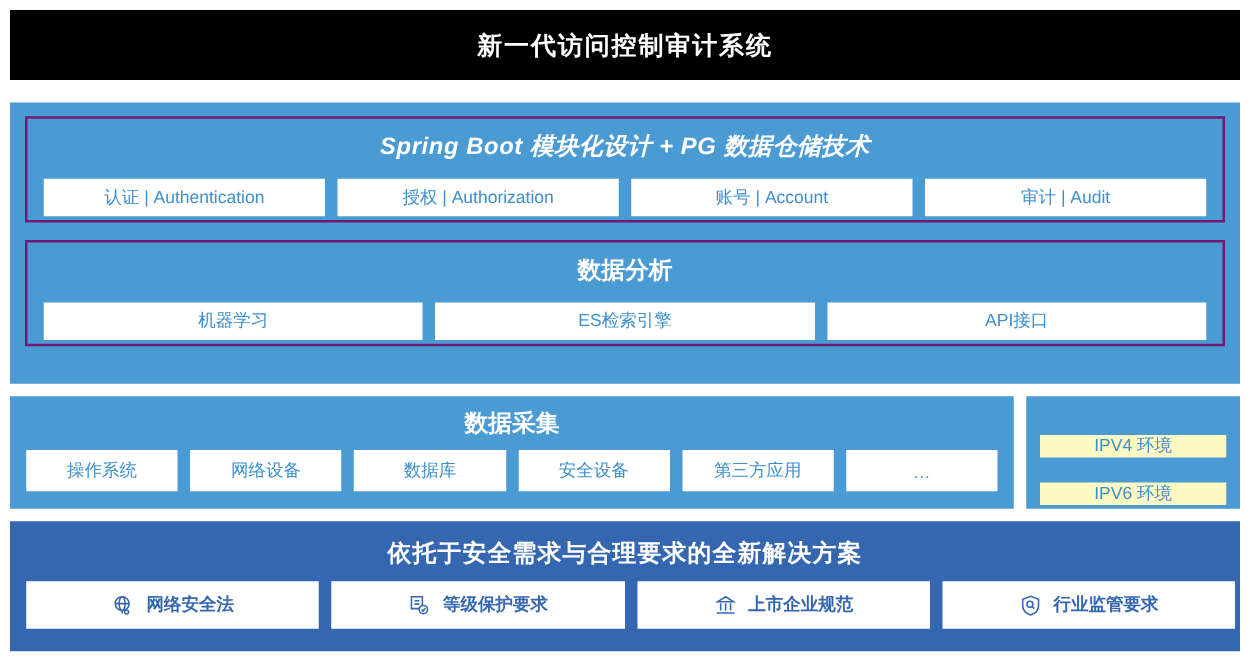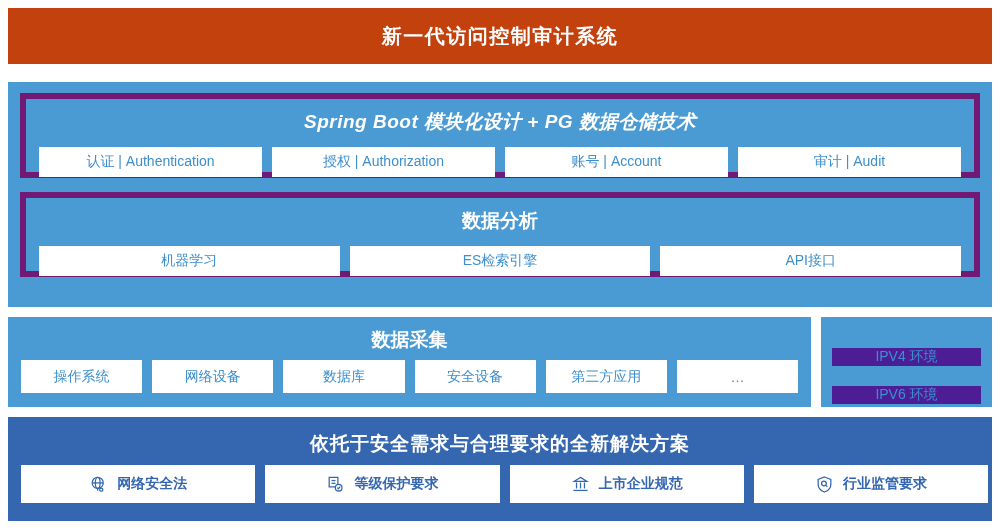--- a/index.html
+++ b/index.html
@@ -20,21 +20,21 @@
     background: #ffffff;
   }
 
   
   .title-bar {
     position: absolute;
     left: 8px;
     top: 8px;
     width: 984px;
     height: 56px;
-    background: #c2410c;
+    background: #000000;
     display: flex;
     align-items: center;
     justify-content: center;
   }
   .title-bar .title-text {
     color: #ffffff;
     font-size: 20px;
     font-weight: bold;
     letter-spacing: 1.5px;
   }
@@ -46,21 +46,21 @@
     box-sizing: border-box;
   }
   .panel-dark {
     background: #3567b0;
   }
 
   
   .group {
     position: absolute;
     box-sizing: border-box;
-    border: 6px solid #701a75;
+    border: 2px solid #701a75;
     display: flex;
     flex-direction: column;
     align-items: center;
   }
   .group-title {
     color: #ffffff;
     font-weight: bold;
     font-size: 19px;
     text-align: center;
     line-height: 1;
@@ -122,21 +122,21 @@
   .ip-panel {
     position: absolute;
     background: #4a9ad4;
     box-sizing: border-box;
     display: flex;
     flex-direction: column;
     justify-content: space-between;
     padding: 11px;
   }
   .ip-chip {
-    background: #4c1d95;
+    background: #fef9c3;
     color: #3d8fce;
     font-size: 14px;
     height: 30px;
     display: flex;
     align-items: center;
     justify-content: center;
     margin-top: 20px;
   }
 </style>
 </head>

